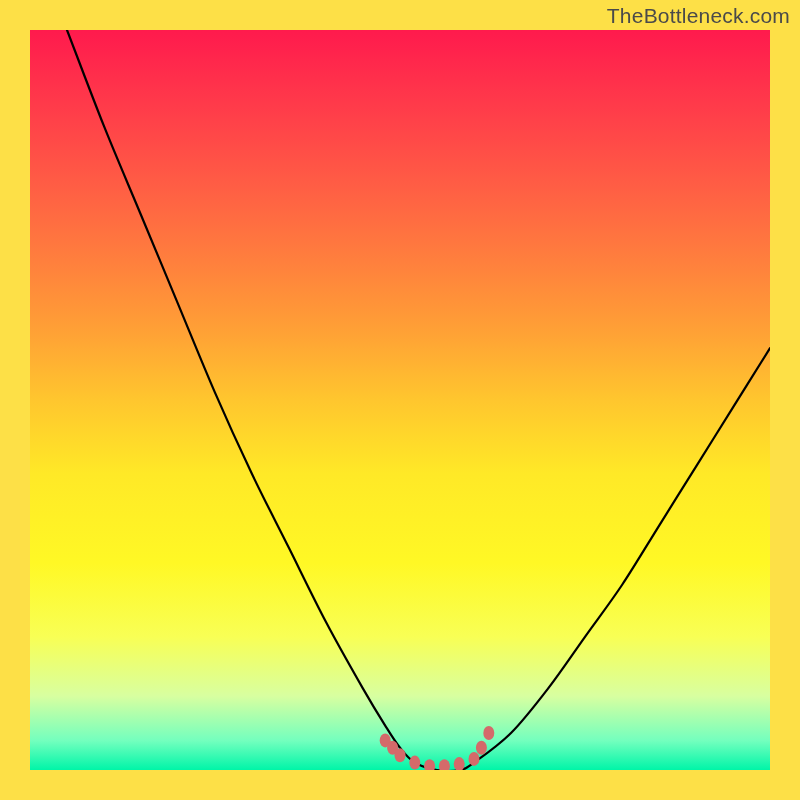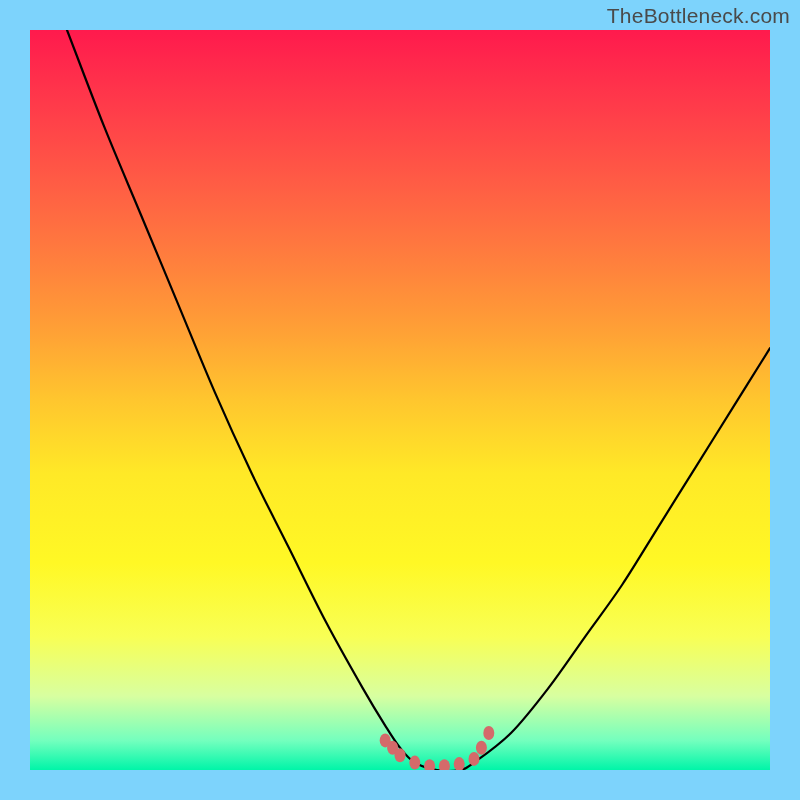--- a/index.html
+++ b/index.html
@@ -8,21 +8,21 @@
     width: 800px;
     height: 800px;
     overflow: hidden;
     background: #000;
     font-family: Arial, Helvetica, sans-serif;
   }
   .frame {
     position: relative;
     width: 800px;
     height: 800px;
-    background: #7dd3fc;
+    background: #fde047;
   }
   .plot-area {
     position: absolute;
     left: 30px;
     top: 30px;
     width: 740px;
     height: 740px;
     background: linear-gradient(
       to bottom,
       #ff1a4d 0%,

